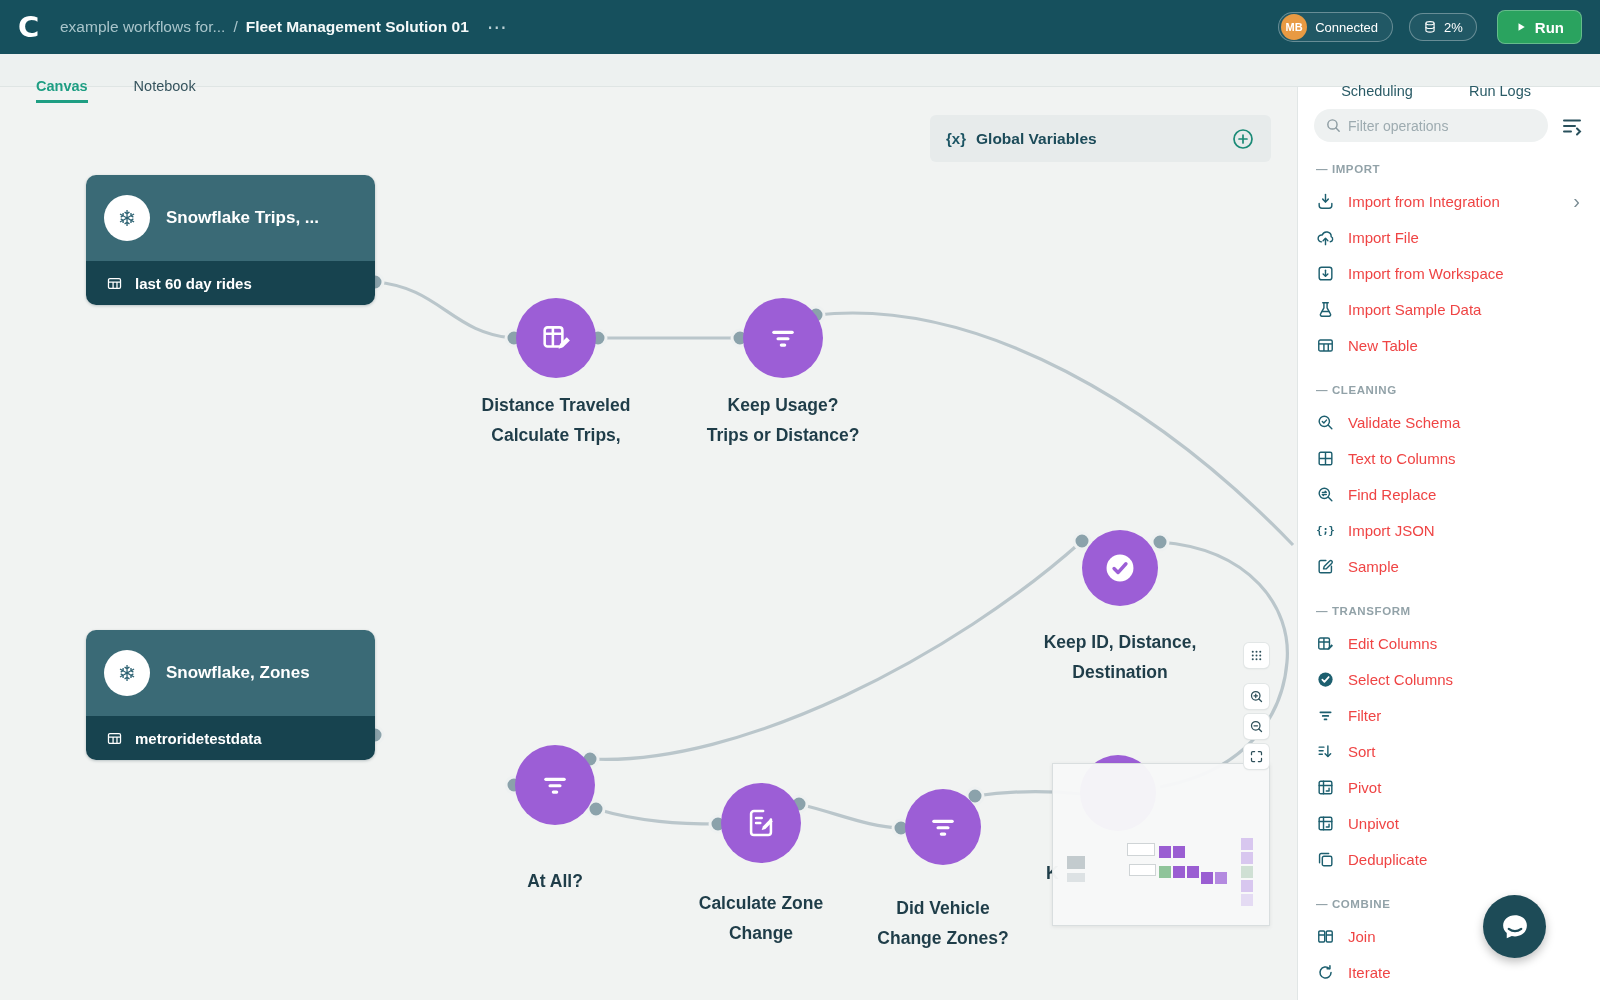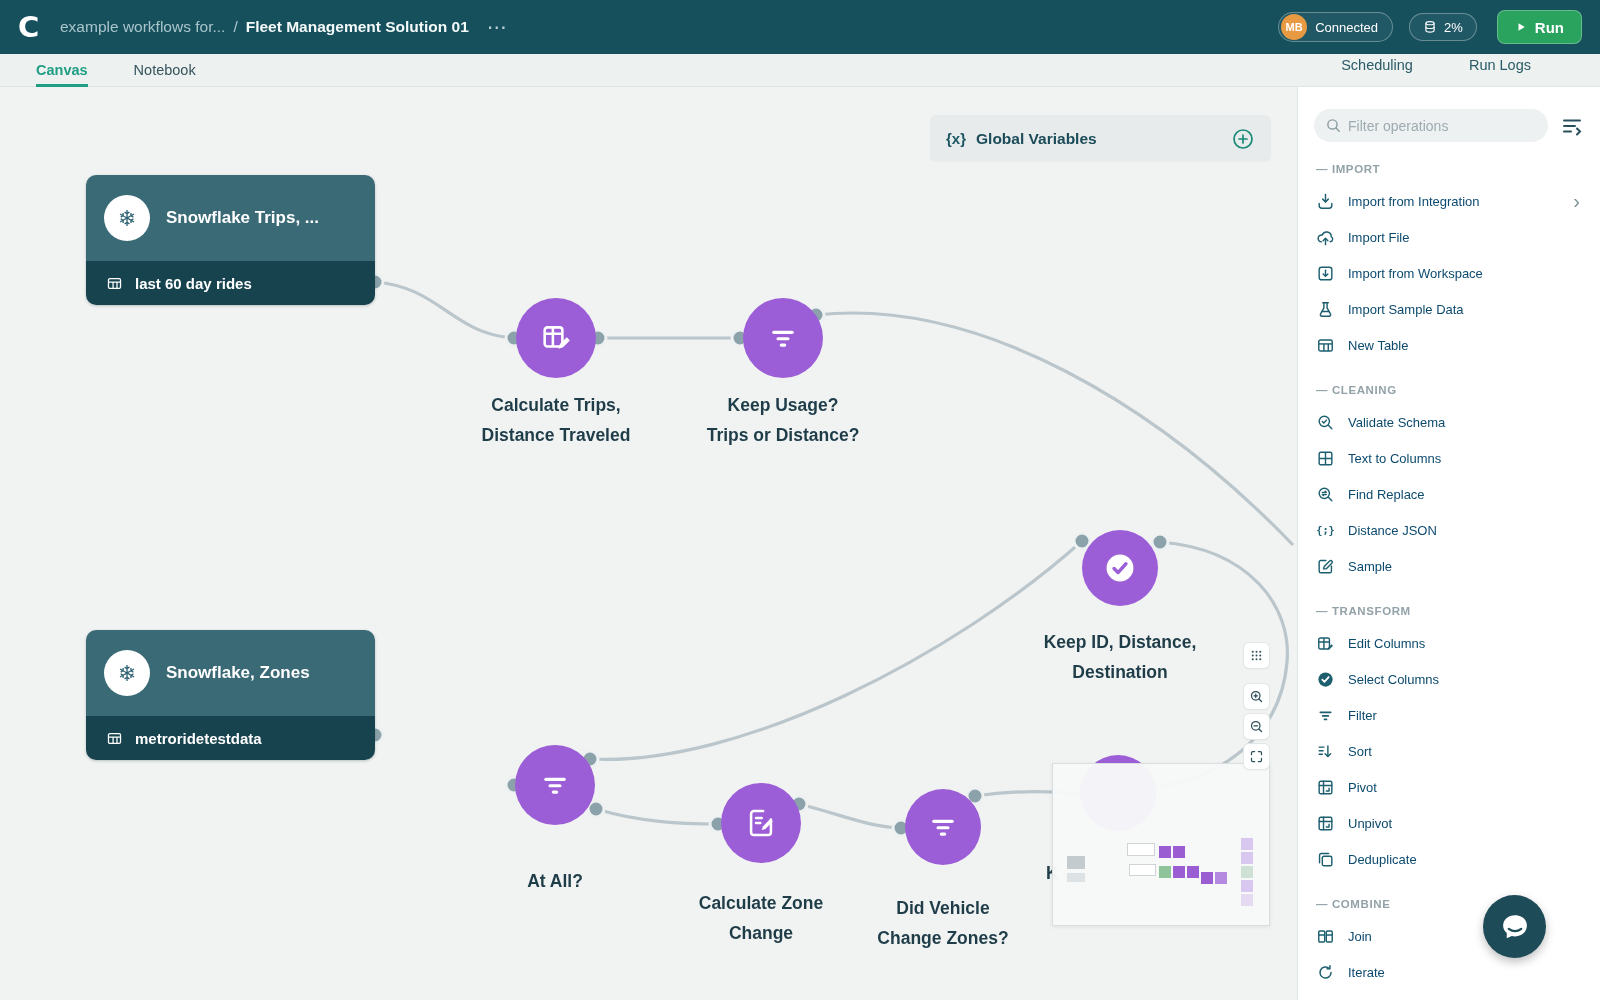--- a/index.html
+++ b/index.html
@@ -19,21 +19,21 @@
 .more{color:#bdd2d6;font-size:20px;margin-left:10px;cursor:pointer;line-height:1}
 .spacer{flex:1}
 .conn{display:flex;align-items:center;height:30px;border:1px solid rgba(255,255,255,.32);border-radius:16px;padding:0 14px 0 2px;gap:8px;background:rgba(255,255,255,.05)}
 .avatar{width:26px;height:26px;border-radius:50%;background:var(--avatar-orange);color:#fff;font-size:11px;font-weight:700;display:flex;align-items:center;justify-content:center}
 .conn-label{color:#fff;font-size:13px}
 .usage{display:flex;align-items:center;gap:7px;height:28px;border:1px solid rgba(255,255,255,.32);border-radius:15px;padding:0 13px;color:#fff;font-size:13px;background:rgba(255,255,255,.05);margin-left:16px}
 .usage svg{width:14px;height:14px;color:#fff}
 .run-btn{display:flex;align-items:center;gap:8px;height:34px;padding:0 17px;border-radius:8px;background:var(--run-green);color:#fff;font-size:15px;font-weight:700;margin-left:20px;border:1px solid rgba(255,255,255,.28);cursor:pointer}
 .run-btn svg{width:12px;height:12px}
 
-.tabbar{position:absolute;top:54px;left:0;right:0;height:33px;background:#edf1f0;border-bottom:1px solid #dfe5e4;display:flex;align-items:flex-end;padding:15px 64px 0 36px;font-size:14.5px;z-index:10}
+.tabbar{position:absolute;top:54px;left:0;right:0;height:33px;background:#edf1f0;border-bottom:1px solid #dfe5e4;display:flex;align-items:flex-start;padding:15px 64px 0 36px;font-size:14.5px;z-index:10}
 .tab{margin-right:46px;color:#35535d;height:33px;display:flex;align-items:center;position:relative;cursor:pointer}
 .tab.active{color:var(--accent);font-weight:700}
 .tab.active::after{content:"";position:absolute;left:0;right:0;bottom:-1px;height:3px;background:var(--accent)}
 .tab-right{margin-left:auto;display:flex;gap:46px}
 .tab-right .tab{margin:5px;color:#2a5b66}
 
 .canvas{position:absolute;top:87px;left:0;width:1297px;height:913px;background:var(--canvas-bg);overflow:hidden}
 .edges{position:absolute;left:0;top:0;z-index:0}
 .edge{stroke:var(--edge);stroke-width:3.2;fill:none}
 .port{fill:var(--port);stroke:#eef1f1;stroke-width:3}
@@ -62,21 +62,21 @@
 .sb-top{display:flex;align-items:center;gap:12px}
 .search{flex:1;position:relative}
 .search input{width:100%;height:33px;border:none;background:#eef1f1;border-radius:17px;padding:0 12px 0 34px;font-size:14px;color:#33505a;outline:none;font-family:inherit}
 .search input::placeholder{color:#9dabb0}
 .search .sic{position:absolute;left:11px;top:8px;width:17px;height:17px;color:#8c9ba1}
 .panel-btn{width:24px;height:24px;color:#29505c;cursor:pointer}
 .op-sec{margin:21px 0 8px 2px;font-size:11.5px;font-weight:700;letter-spacing:.6px;color:#92a2a8}
 .op-row{display:flex;align-items:center;gap:13px;height:36px;padding:0 2px;cursor:pointer;border-radius:6px}
 .op-ic{width:19px;height:19px;color:var(--icon-teal);flex:none}
 .op-ic svg{width:19px;height:19px}
-.op-label{font-size:13px;color:#0c4a6e}
+.op-label{font-size:15px;color:#ef4444}
 .op-chev{margin-left:auto;color:#7b8d94;font-size:20px;line-height:1;padding-right:2px}
 .chat-fab{position:absolute;right:54px;bottom:42px;width:63px;height:63px;border-radius:50%;background:#1d4b57;display:flex;align-items:center;justify-content:center;z-index:9;box-shadow:0 4px 10px rgba(0,0,0,.25);cursor:pointer}
 .chat-fab svg{width:30px;height:30px;color:#fff}
 </style>
 </head>
 <body>
 
 <svg width="0" height="0" style="position:absolute" aria-hidden="true">
   <defs>
     <symbol id="i-search" viewBox="0 0 24 24">
@@ -381,22 +381,22 @@
       <span>metroridetestdata</span>
     </div>
   </div>
 
   <div class="pnode p80" style="left:516px;top:211px">
     <svg>
         <use href="#i-grid-pencil"></use>
       </svg>
   </div>
   <div class="plabel" style="left:436px;top:303px">
-    <div>Calculate Trips,</div>
-      <div>Distance Traveled</div>
+    <div>Distance Traveled</div>
+      <div>Calculate Trips,</div>
   </div>
 
   <div class="pnode p80" style="left:743px;top:211px">
     <svg>
         <use href="#i-filter"></use>
       </svg>
   </div>
   <div class="plabel" style="left:663px;top:303px">
     <div>Keep Usage?</div>
       <div>Trips or Distance?</div>
@@ -565,21 +565,21 @@
           </svg>
         </span>
         <span class="op-label">Find Replace</span>
       </div>
       <div class="op-row">
         <span class="op-ic">
           <svg viewBox="0 0 24 24">
             <use href="#i-braces"></use>
           </svg>
         </span>
-        <span class="op-label">Distance JSON</span>
+        <span class="op-label">Import JSON</span>
       </div>
       <div class="op-row">
         <span class="op-ic">
           <svg viewBox="0 0 24 24">
             <use href="#i-sample"></use>
           </svg>
         </span>
         <span class="op-label">Sample</span>
       </div>
       <div class="op-sec">— TRANSFORM</div>

